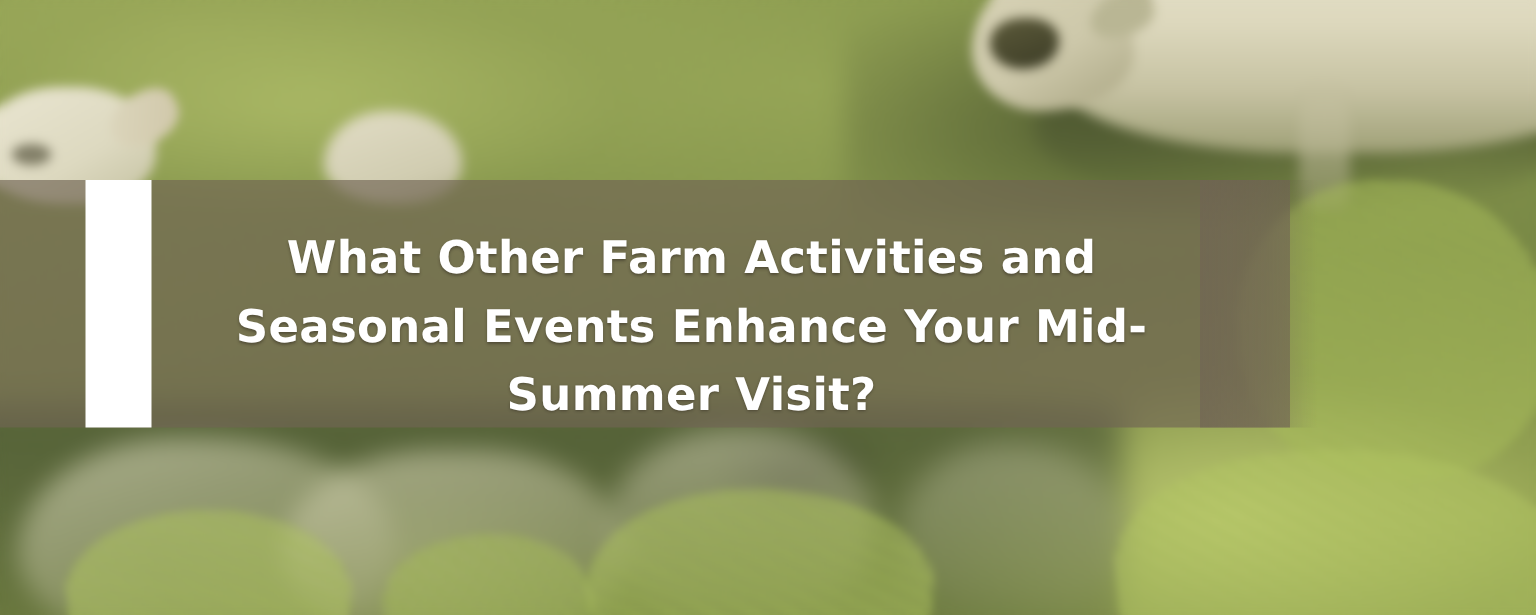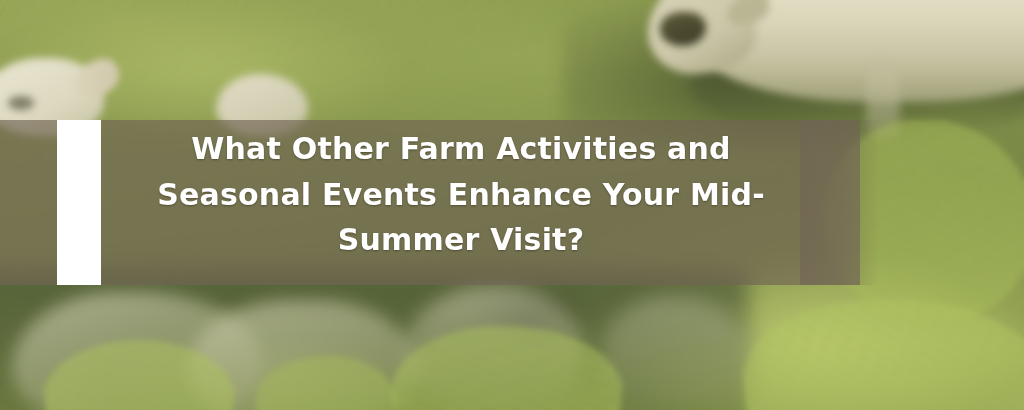--- a/index.html
+++ b/index.html
@@ -237,21 +237,21 @@
     position: absolute;
     left: 57px;
     top: 120px;
     width: 44px;
     height: 165px;
     background: #ffffff;
   }
   .title {
     position: absolute;
     left: 101px;
-    top: 112px;
+    top: 136px;
     width: 720px;
     height: 165px;
     display: flex;
     align-items: center;
     justify-content: center;
     text-align: center;
     box-sizing: border-box;
     padding: 12px 8px;
   }
   .title h1 {

